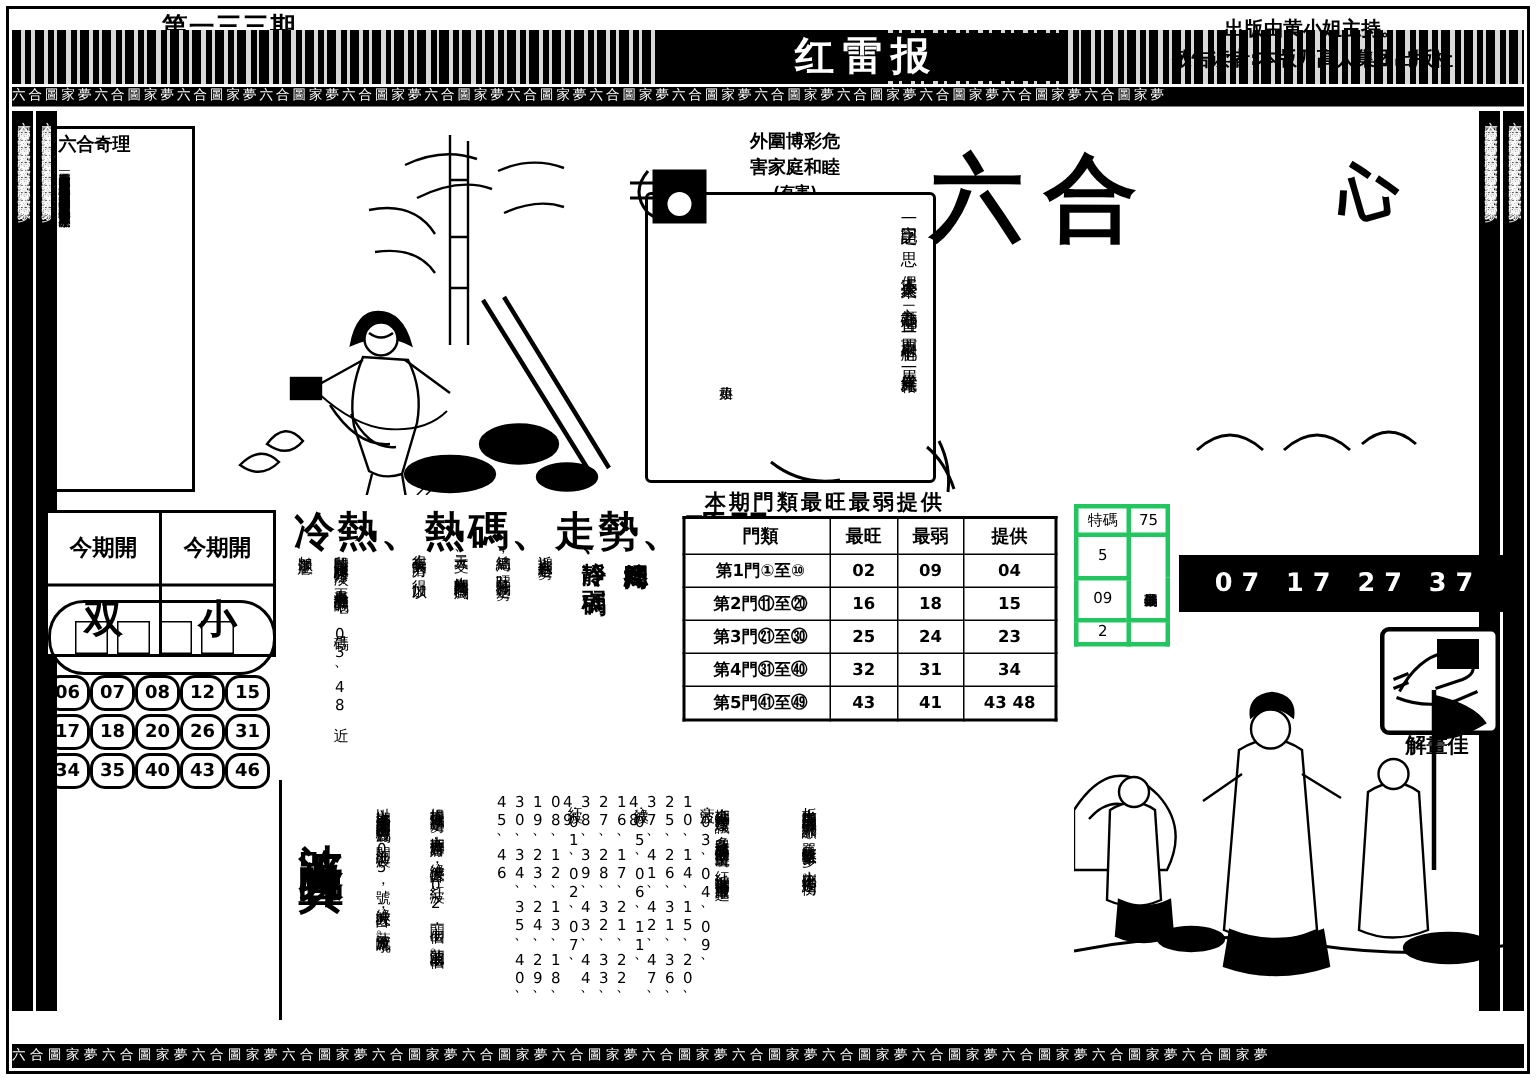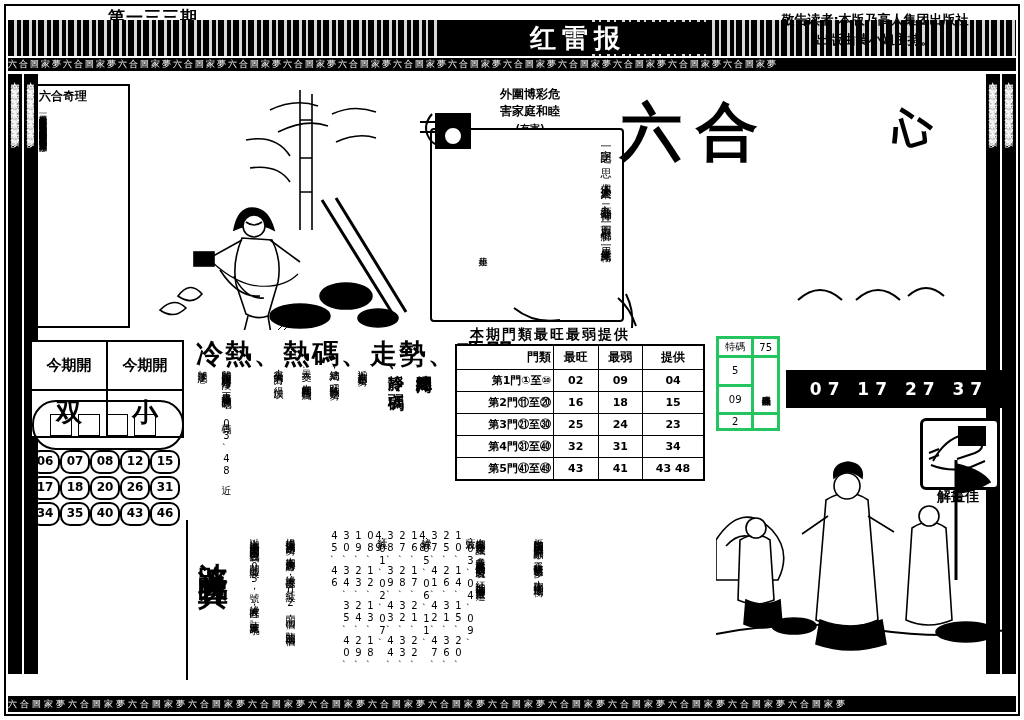--- a/index.html
+++ b/index.html
@@ -61,21 +61,21 @@
   
   .vcolblock{position:absolute;}
   .vtext{writing-mode:vertical-rl;text-orientation:upright;font-size:10px;line-height:12px;letter-spacing:1px;}
 
   .midhead{position:absolute;left:196px;top:336px;font-size:27px;font-weight:bold;letter-spacing:2px;}
 
   
   .mtable{position:absolute;left:455px;top:344px;width:250px;border:2px solid #000;border-collapse:collapse;background:#fff;}
   .mtable td,.mtable th{border:1px solid #000;font-size:11px;text-align:center;padding:3px 2px;font-weight:bold;}
   .mtable th{font-size:12px;}
-  .mtable .c1{width:88px;text-align:right;padding-left:6px;}
+  .mtable .c1{width:88px;text-align:center;padding-left:6px;}
   .tblcap{position:absolute;left:470px;top:326px;font-size:14px;font-weight:bold;letter-spacing:2px;}
 
   
   .minitable{position:absolute;left:716px;top:336px;width:64px;border:2px solid #000;border-collapse:collapse;}
   .minitable td{border:3px solid #22c55e;font-size:10px;text-align:center;padding:1px;}
   .sidestack{position:absolute;left:716px;top:336px;width:64px;}
 
   
   .bestbar{position:absolute;left:790px;top:332px;width:215px;height:26px;font-size:17px;font-weight:bold;letter-spacing:2px;text-align:center;}
   .codebox{position:absolute;left:786px;top:370px;width:222px;height:34px;border:2px solid #000;background:#000;color:#fff;
@@ -104,22 +104,22 @@
 
   <div class="issue">第一三三期</div>
 
   <div class="topband">
     <div class="lacey l"></div>
     <div class="lacey r"></div>
     <div class="masthead">红雷报</div>
   </div>
 
   <div class="notice">
+    <div>出版由黄小姐主持。</div>
     <div>敬告读者:本版乃高人集团出版社</div>
-    <div>出版由黄小姐主持。</div>
   </div>
 
   <div class="patstrip h" style="left:8px;top:58px;width:1008px;">六合圖家夢六合圖家夢六合圖家夢六合圖家夢六合圖家夢六合圖家夢六合圖家夢六合圖家夢六合圖家夢六合圖家夢六合圖家夢六合圖家夢六合圖家夢六合圖家夢</div>
   <div class="vstrip" style="left:8px;top:74px;height:600px;">
       <span>六合圖家夢六合圖家夢六合圖家夢六合圖家夢六合圖家夢六合圖家夢</span>
     </div>
   <div class="vstrip" style="left:1002px;top:74px;height:600px;">
       <span>六合圖家夢六合圖家夢六合圖家夢六合圖家夢六合圖家夢六合圖家夢</span>
     </div>
   <div class="vstrip" style="left:24px;top:74px;height:600px;">

